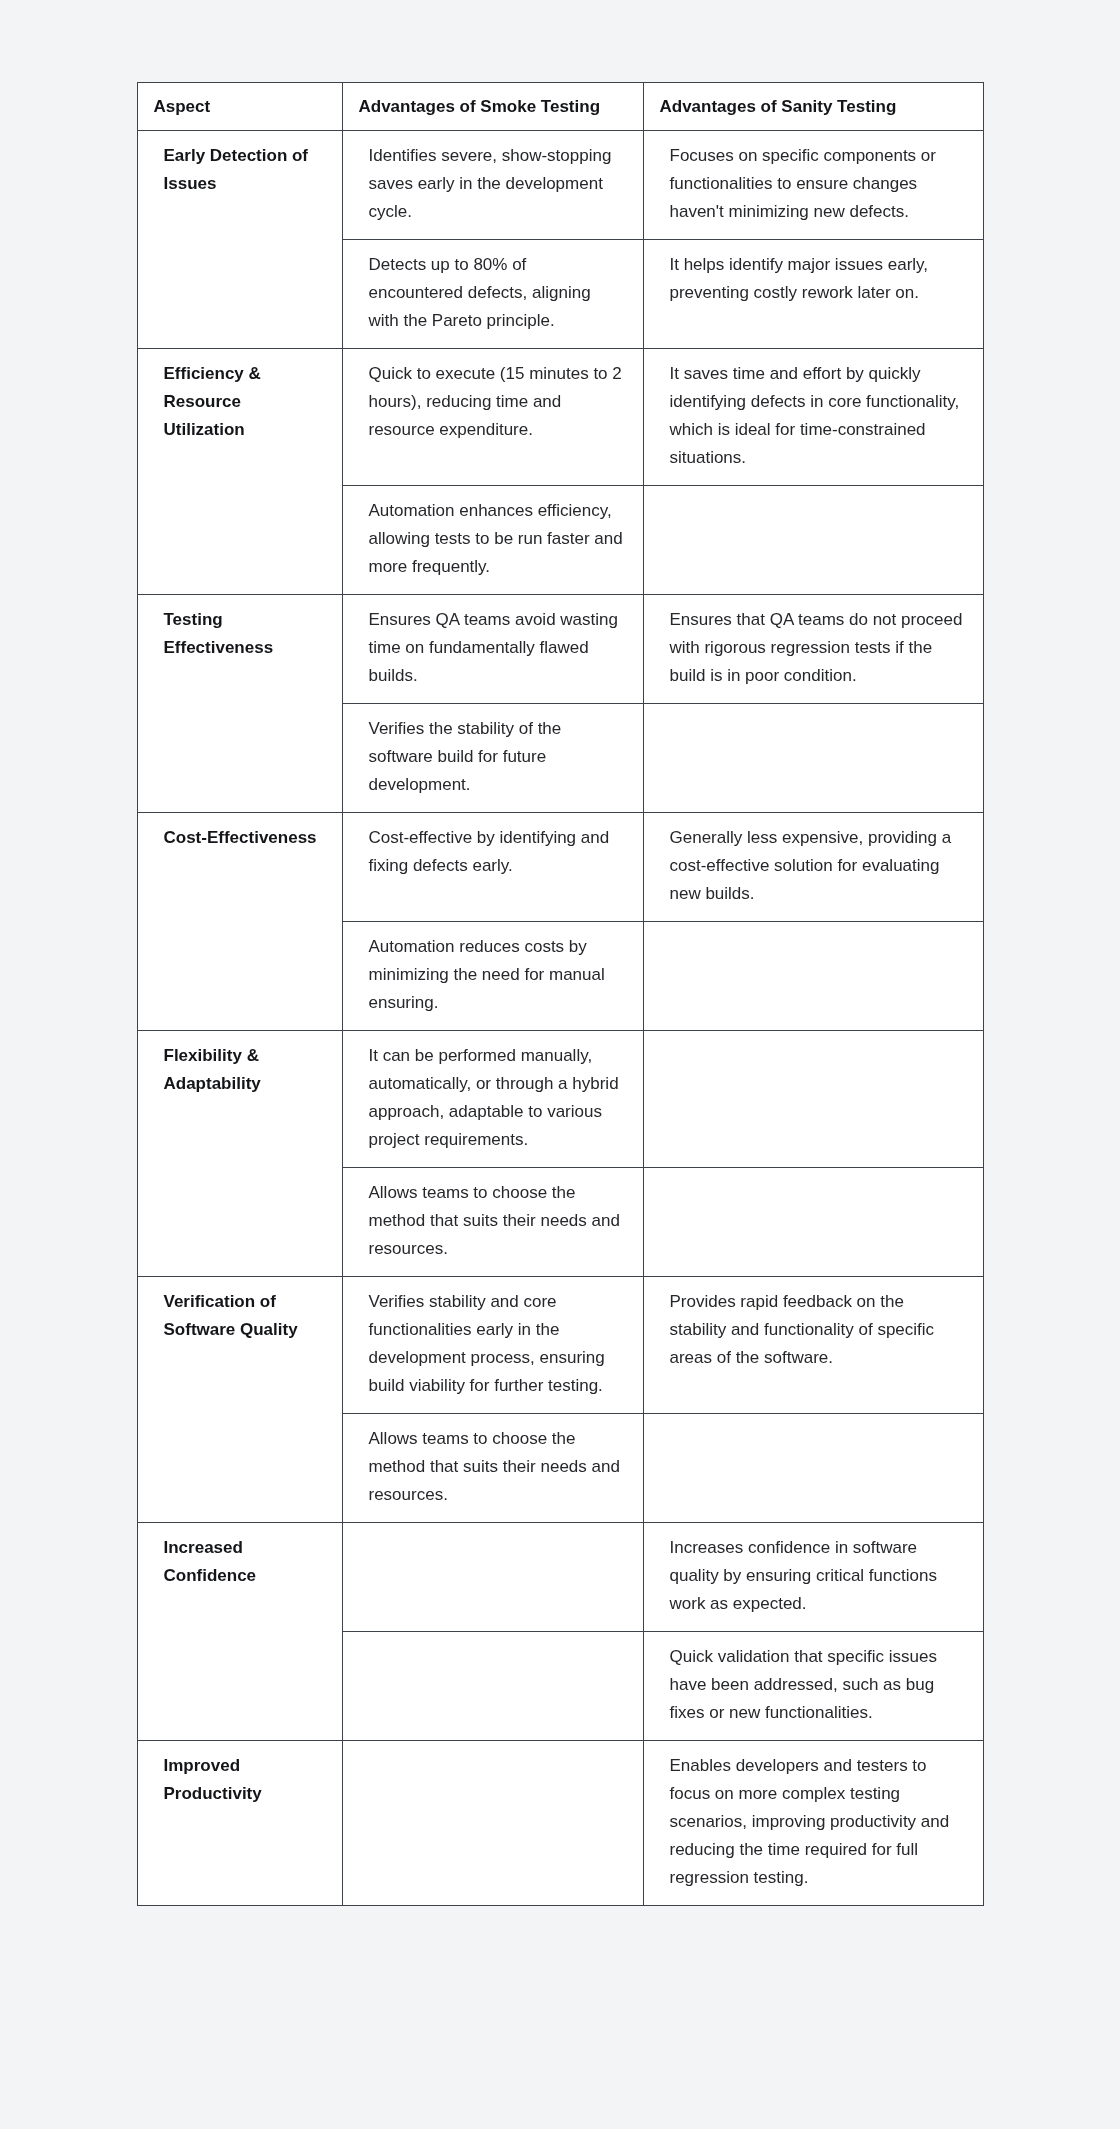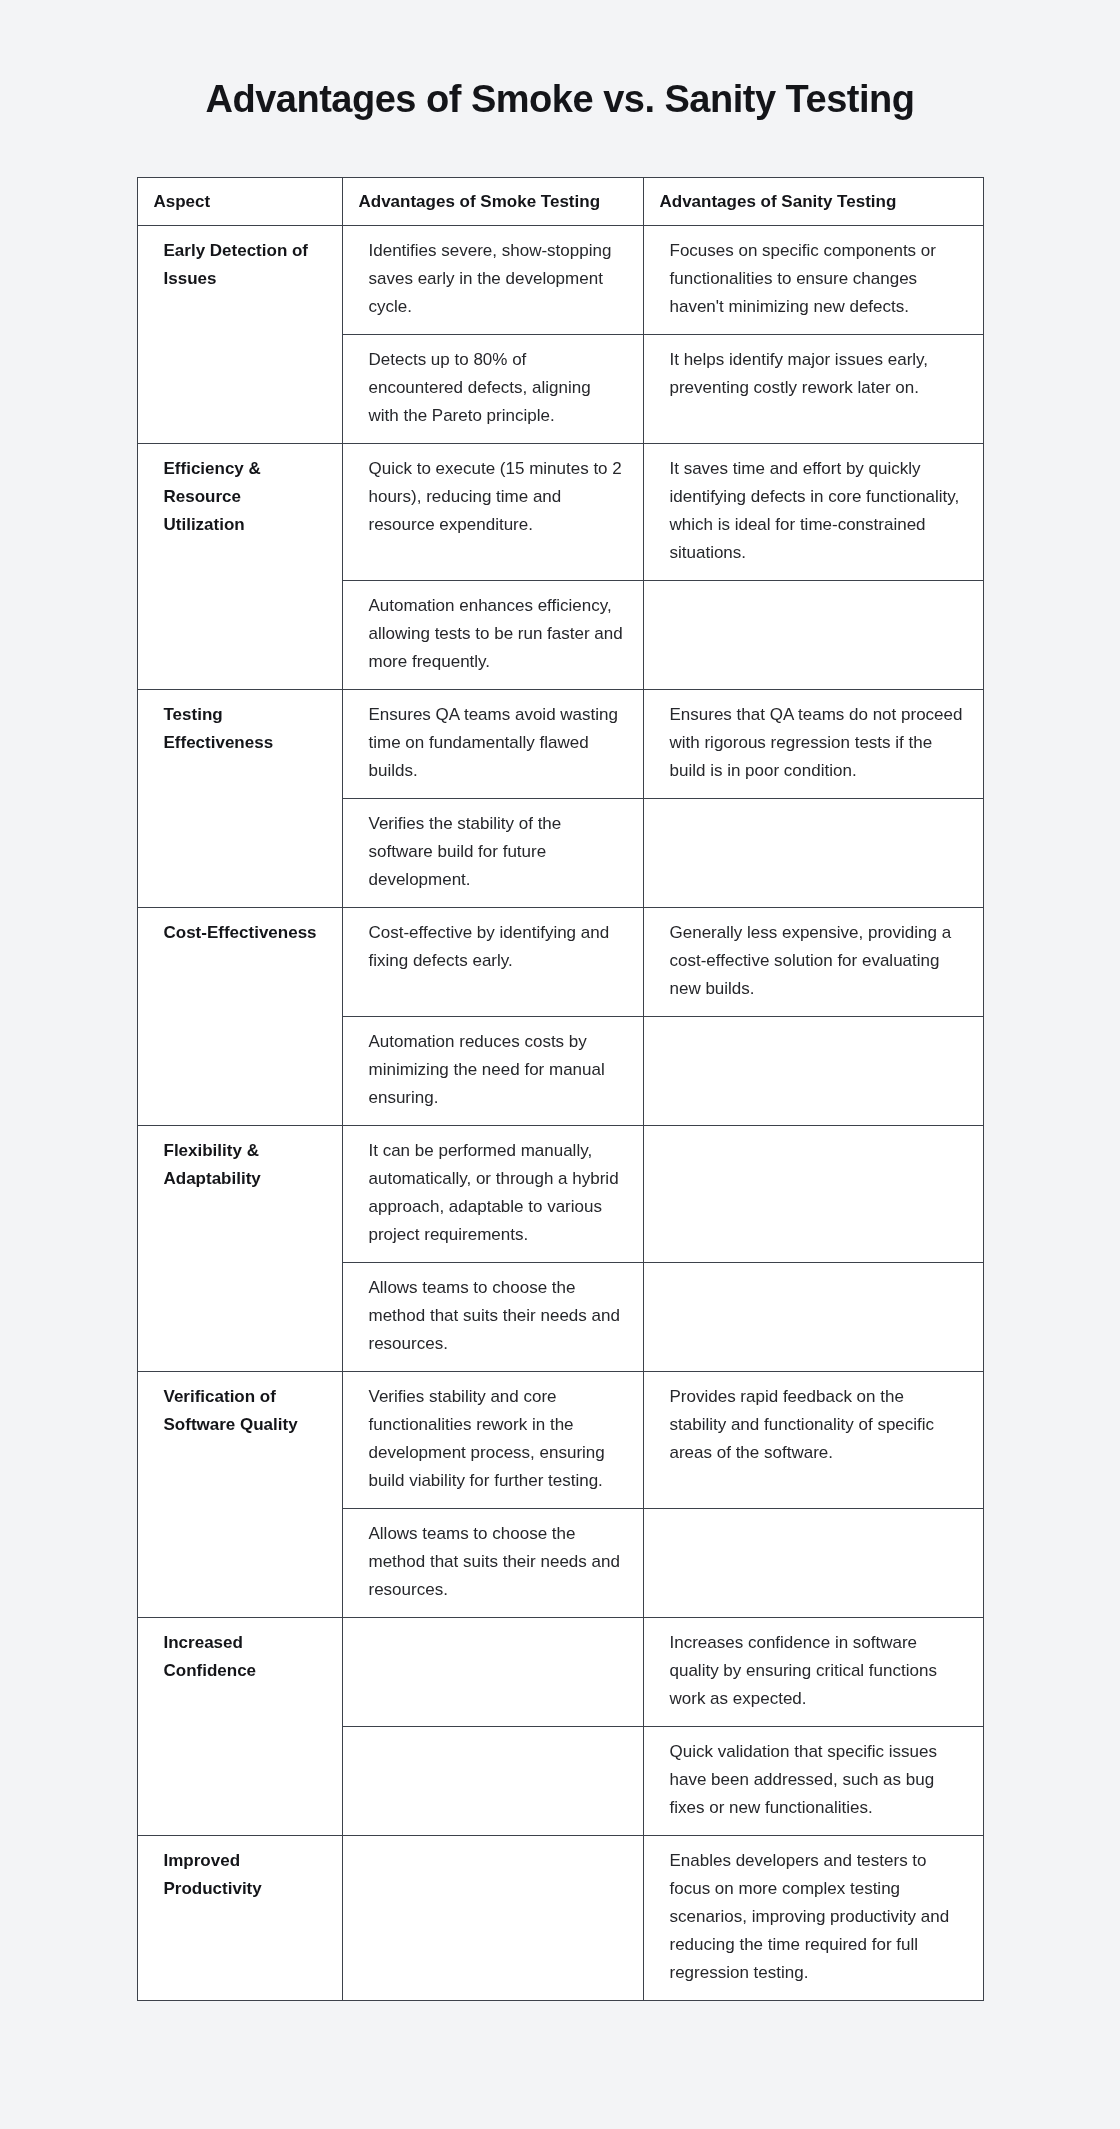--- a/index.html
+++ b/index.html
@@ -56,21 +56,20 @@
     font-weight:700;
     color:var(--text-strong);
     line-height:28px;
   }
 </style>
 </head>
 <body>
 
 <div class="page">
 
-  <h1 class="title">Advantages of Smoke vs. Sanity Testing</h1>
 
   <table class="compare">
     <colgroup>
       <col style="width:205px">
       <col style="width:301px">
       <col style="width:340px">
     </colgroup>
     <thead>
       <tr>
         <th>Aspect</th>
@@ -125,21 +124,21 @@
         <td>It can be performed manually, automatically, or through a hybrid approach, adaptable to various project requirements.</td>
         <td></td>
       </tr>
       <tr>
         <td>Allows teams to choose the method that suits their needs and resources.</td>
         <td></td>
       </tr>
 
       <tr>
         <td class="aspect" rowspan="2">Verification of Software Quality</td>
-        <td>Verifies stability and core functionalities rework in the development process, ensuring build viability for further testing.</td>
+        <td>Verifies stability and core functionalities early in the development process, ensuring build viability for further testing.</td>
         <td>Provides rapid feedback on the stability and functionality of specific areas of the software.</td>
       </tr>
       <tr>
         <td>Allows teams to choose the method that suits their needs and resources.</td>
         <td></td>
       </tr>
 
       <tr>
         <td class="aspect" rowspan="2">Increased Confidence</td>
         <td></td>

